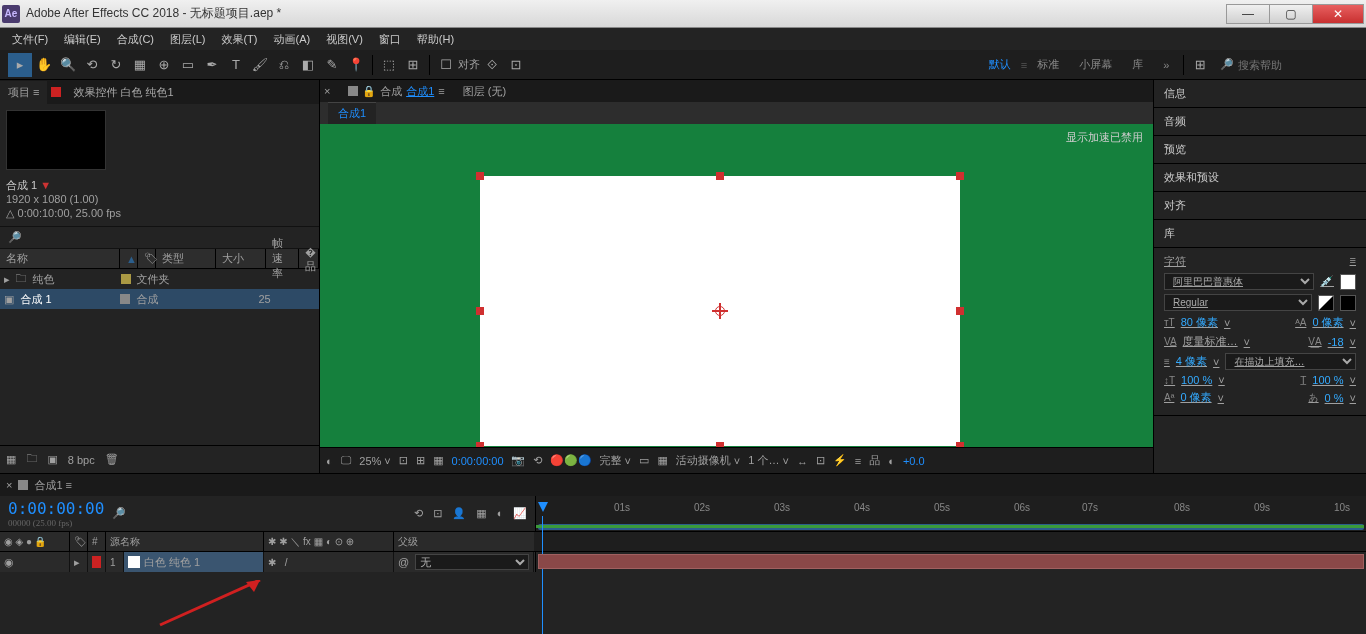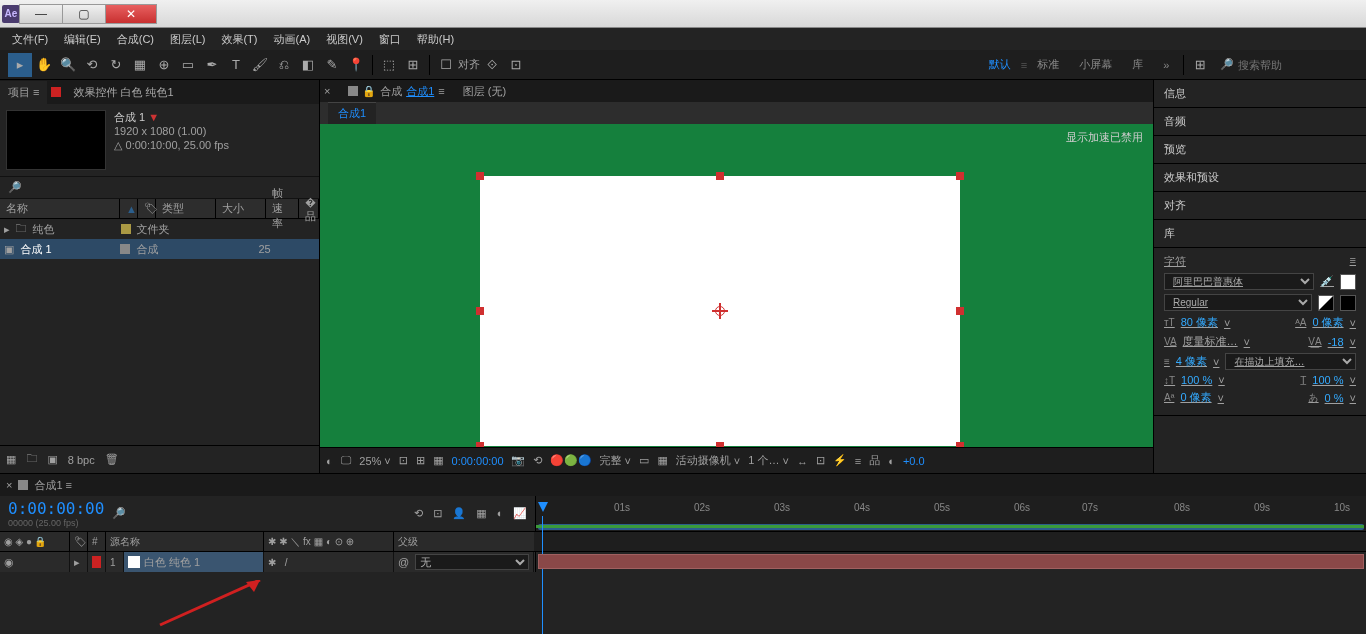--- a/index.html
+++ b/index.html
@@ -20,21 +20,21 @@
 .ws-btn { padding:4px 10px; color:#888; }
 .ws-btn.active { color:#1f8fff; }
 .searchbox { display:flex; align-items:center; gap:4px; margin-left:8px; }
 .searchbox input { background:transparent; border:none; color:#aaa; outline:none; width:120px; }
 .main { display:flex; height:393px; }
 .left { width:320px; background:#232323; display:flex; flex-direction:column; border-right:1px solid #000; }
 .panel-tabs { height:24px; display:flex; align-items:center; background:#1a1a1a; }
 .tab { padding:4px 8px; color:#aaa; }
 .tab.active { background:#232323; }
 .redchip { width:10px; height:10px; background:#cc2222; display:inline-block; margin:0 4px; }
-.proj-info { padding:6px 6px; display:flex; gap:8px; }
+.proj-info { padding:6px 6px; display:flex; gap:8px;flex-direction:column; }
 .thumb { width:100px; height:60px; background:#000; border:1px solid #333; }
 .proj-meta { font-size:10px; line-height:14px; color:#aaa; }
 .proj-meta .cname { color:#ccc; }
 .proj-meta .arrow { color:#cc3333; }
 .proj-search { padding:4px 8px; display:flex; align-items:center; gap:4px; border-top:1px solid #111; border-bottom:1px solid #111; }
 .proj-search input { background:transparent; border:none; outline:none; color:#aaa; flex:1; }
 .proj-cols { height:20px; background:#2d2d2d; display:flex; align-items:center; font-size:10px; border-bottom:1px solid #000; }
 .proj-cols span { padding:0 6px; border-right:1px solid #000; height:100%; display:flex; align-items:center; }
 .proj-row { height:20px; display:flex; align-items:center; padding:0 4px; gap:6px; font-size:10px; }
 .proj-row.sel { background:#2d4a66; color:#fff; }
@@ -71,21 +71,21 @@
 .swatch.white { background:#fff; border:1px solid #555; }
 .swatch.grad { background:linear-gradient(135deg,#fff 49%,#000 51%); border:1px solid #555; }
 .char-panel .flabel { color:#888; font-size:10px; }
 .char-panel .num { color:#33aaff; }
 
 .bottom { height:161px; background:#232323; display:flex; flex-direction:column; border-top:1px solid #000; }
 .tl-tabs { height:22px; background:#1a1a1a; display:flex; align-items:center; padding:0 6px; gap:6px; }
 .tl-head { height:36px; display:flex; border-bottom:1px solid #000; }
 .tl-head-left { width:536px; display:flex; align-items:center; padding:0 8px; gap:8px; border-right:1px solid #000; }
 .timecode { color:#1f8fff; font-size:16px; font-family:monospace; }
-.timesub { color:#666; font-size:9px; font-family:Liberation Sans, sans-serif; }
+.timesub { color:#666; font-size:9px; font-family:Liberation Serif, serif; }
 .tl-search { display:flex; align-items:center; gap:4px; flex:1; }
 .tl-search input { background:transparent; border:none; outline:none; color:#aaa; flex:1; }
 .tl-icons { display:flex; gap:10px; color:#888; font-size:13px; }
 .tl-head-right { flex:1; position:relative; background:#1e1e1e; }
 .ruler { position:absolute; left:0; right:0; top:6px; height:24px; }
 .ruler .tick { position:absolute; top:0; font-size:10px; color:#888; }
 .ruler .bar { position:absolute; top:22px; left:2px; right:2px; height:6px; background:#2b5e8c; border-radius:2px; }
 .cti { position:absolute; left:2px; top:0; width:10px; height:10px; background:#1f8fff; clip-path:polygon(0 0,100% 0,50% 100%); }
 .tl-colhead { height:20px; display:flex; background:#2a2a2a; border-bottom:1px solid #000; }
 .tl-colhead .c { display:flex; align-items:center; padding:0 4px; border-right:1px solid #000; font-size:10px; }
@@ -100,20 +100,21 @@
 .work-green { position:absolute; top:-7px; left:2px; right:2px; height:3px; background:#3a9a3a; }
 .layer-bar { position:absolute; top:2px; left:2px; right:2px; height:15px; background:#8a4848; border:1px solid #a06060; }
 .tl-empty { flex:1; }
 .red-arrow { position:absolute; left:150px; top:580px; width:120px; height:50px; pointer-events:none; }
 </style>
 </head>
 <body>
 
 <div class="titlebar">
   <div class="ae-icon">Ae</div>
+  <div class="title">Adobe After Effects CC 2018 - 无标题项目.aep *</div>
   <div class="winbtns">
     <div class="winbtn">—</div>
     <div class="winbtn">▢</div>
     <div class="winbtn close">✕</div>
   </div>
 </div>
 
 <div class="menubar">
   <span>文件(F)</span>
   <span>编辑(E)</span>

